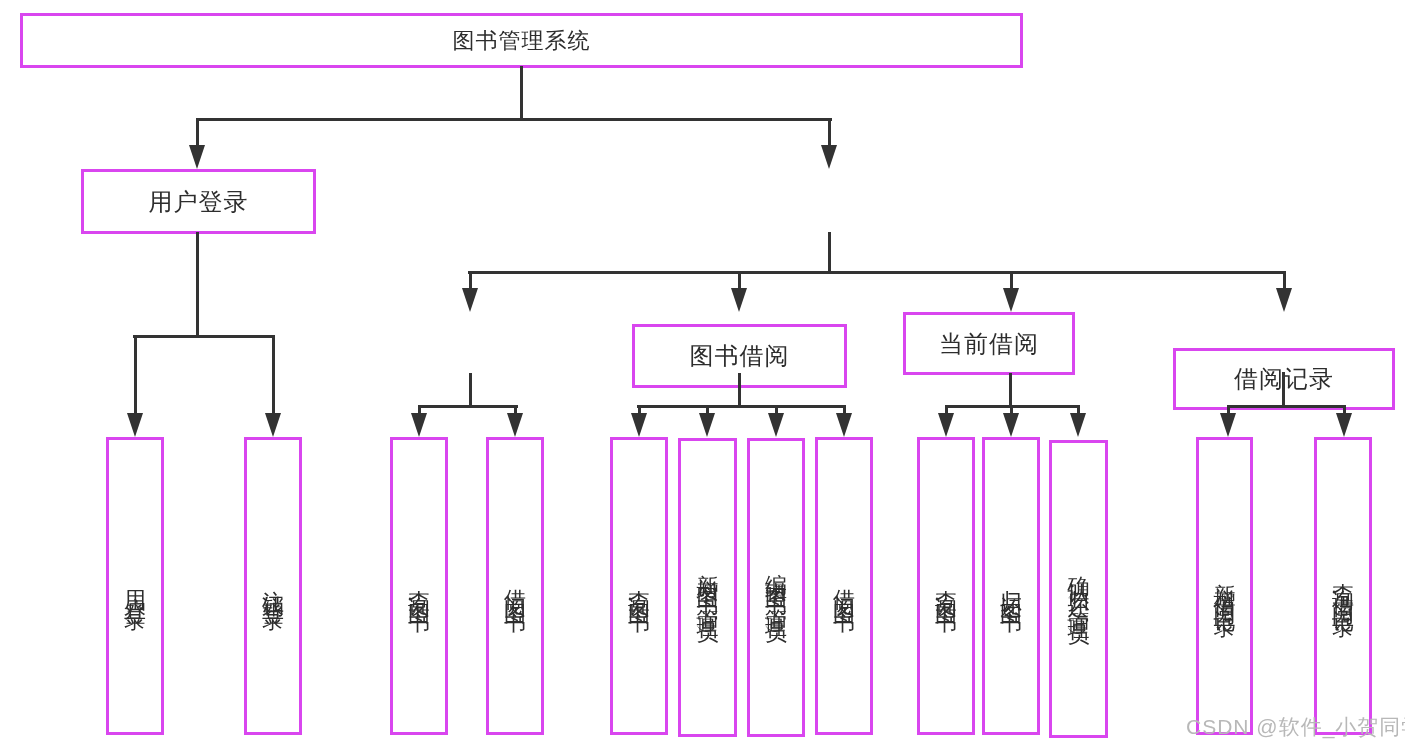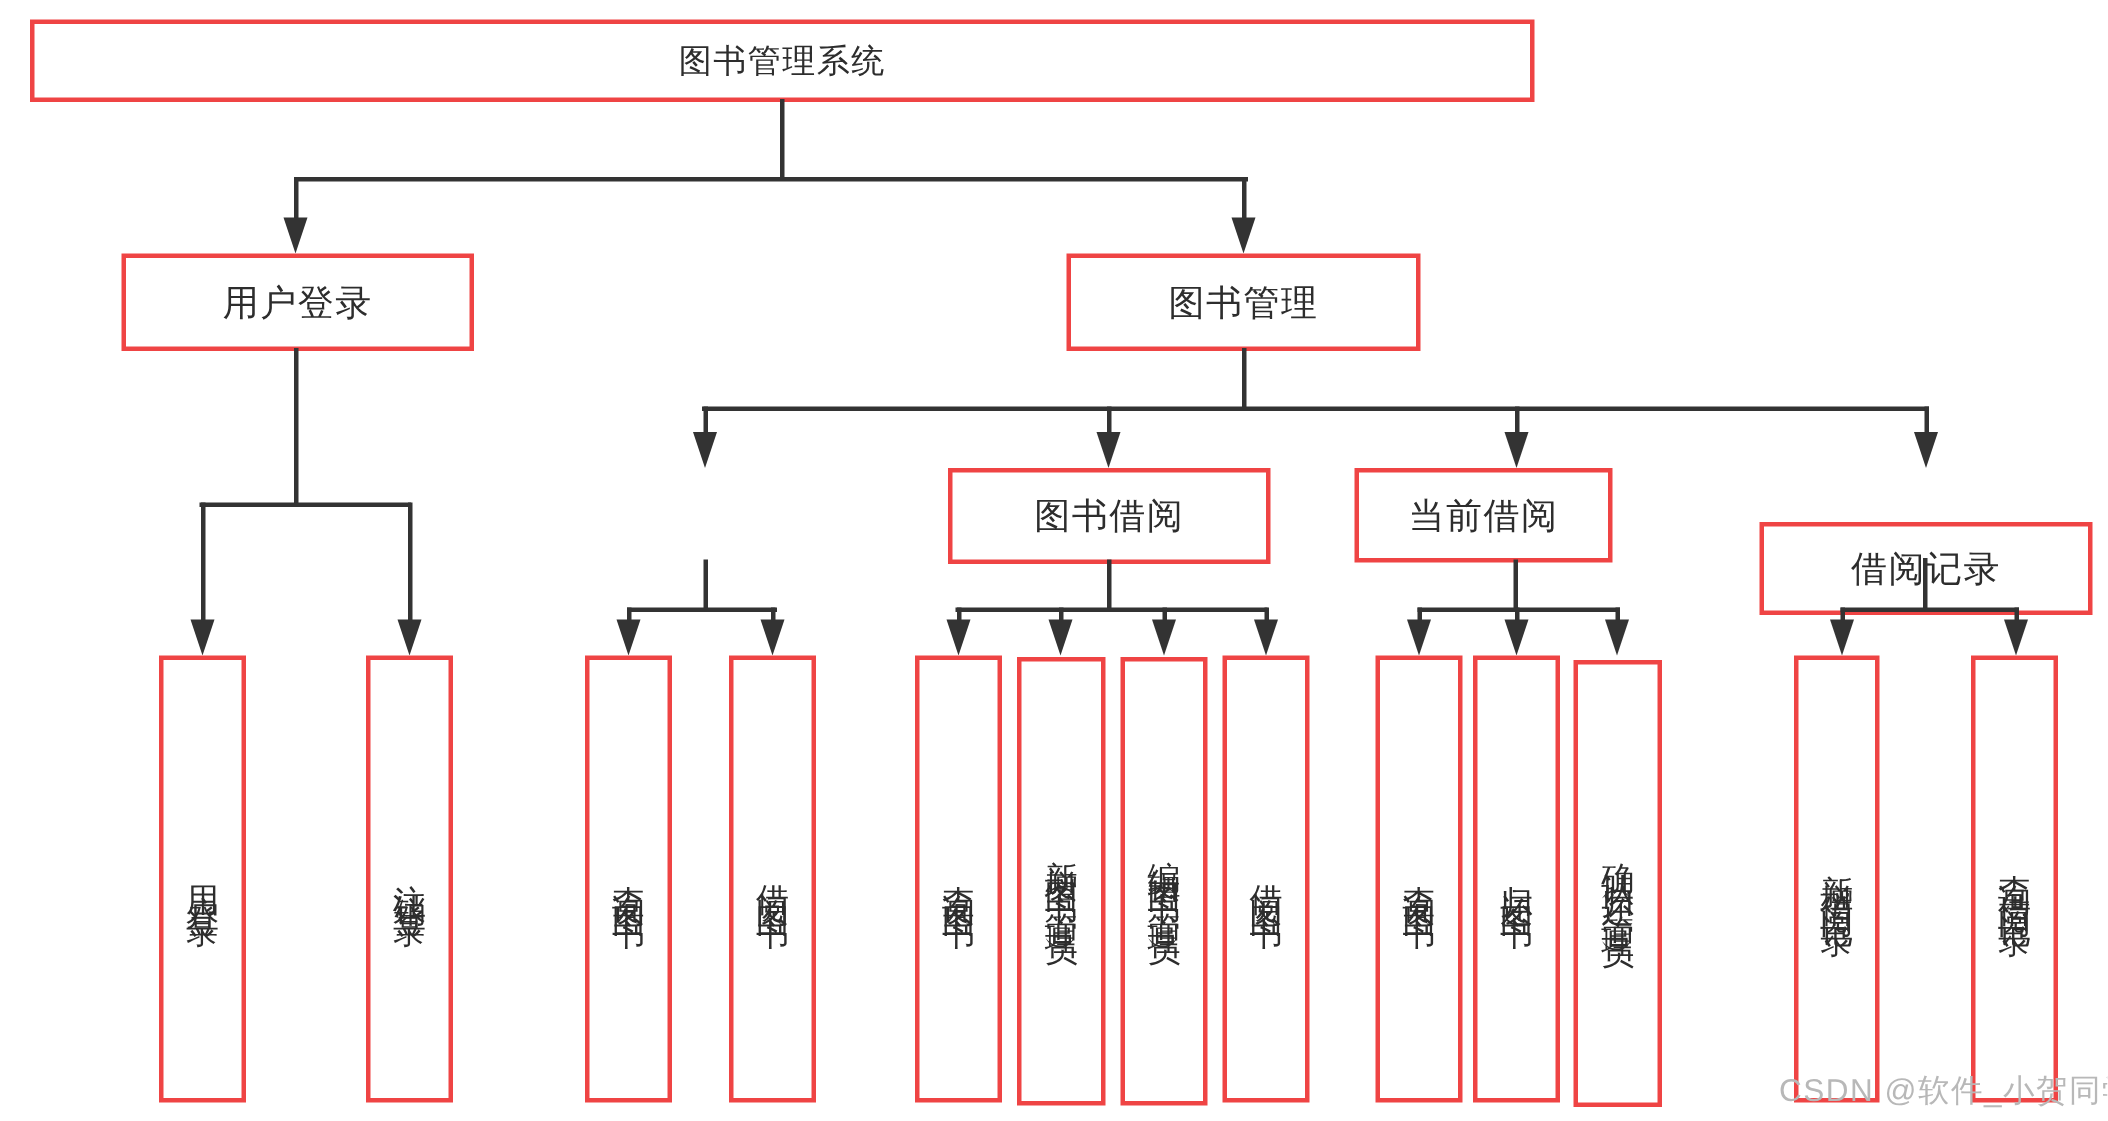--- a/index.html
+++ b/index.html
@@ -1,21 +1,21 @@
 <!DOCTYPE html>
 <html><head>
 <meta charset="utf-8">
 <style>
   html,body{margin:0;padding:0;background:#ffffff;}
   .stage{
     position:relative;width:1405px;height:747px;background:#ffffff;overflow:hidden;
     font-family:"Liberation Sans","DejaVu Sans",sans-serif;color:#2d2d2d;
   }
   .box{
-    position:absolute;box-sizing:border-box;border:3px solid #ef4444;background:#ffffff;
+    position:absolute;box-sizing:border-box;border:3px solid #d946ef;background:#ffffff;
     display:flex;align-items:center;justify-content:center;
   }
   .box-h{font-size:24px;letter-spacing:1px;}
   .box-h.root{font-size:22px;}
   .box-v{
     writing-mode:vertical-rl;text-orientation:mixed;
     font-size:22px;letter-spacing:7px;line-height:1;
   }
   .hline,.vline{position:absolute;background:#333333;}
   .hline{height:3px;}
@@ -45,37 +45,34 @@
   </div>
 
   <div class="vline" style="left:520px;top:66px;height:54px;"></div>
   <div class="hline" style="left:196px;top:118px;width:636px;"></div>
   <div class="drop" style="left:189px;top:118px;height:51px;"></div>
   <div class="drop" style="left:821px;top:118px;height:51px;"></div>
 
   <div class="box box-h" style="left:81px;top:169px;width:235px;height:65px;">
     <span>用户登录</span>
   </div>
-  <div class="box box-h" style="left:711px;top:169px;width:236px;height:65px;">
-    <span>图书管理</span>
-  </div>
 
   <div class="vline" style="left:196px;top:232px;height:106px;"></div>
   <div class="hline" style="left:133px;top:335px;width:141px;"></div>
   <div class="drop" style="left:127px;top:335px;height:102px;"></div>
   <div class="drop" style="left:265px;top:335px;height:102px;"></div>
 
   <div class="vline" style="left:828px;top:232px;height:42px;"></div>
   <div class="hline" style="left:468px;top:271px;width:818px;"></div>
   <div class="drop" style="left:462px;top:271px;height:41px;"></div>
   <div class="drop" style="left:731px;top:271px;height:41px;"></div>
   <div class="drop" style="left:1003px;top:271px;height:41px;"></div>
   <div class="drop" style="left:1276px;top:271px;height:41px;"></div>
 
-  <div class="box box-h" style="left:632px;top:312px;width:215px;height:64px;">
+  <div class="box box-h" style="left:632px;top:324px;width:215px;height:64px;">
     <span>图书借阅</span>
   </div>
   <div class="box box-h" style="left:903px;top:312px;width:172px;height:63px;">
     <span>当前借阅</span>
   </div>
   <div class="box box-h" style="left:1173px;top:312px;width:222px;height:62px;margin-top:36px;">
     <span>借阅记录</span>
   </div>
 
   <div class="vline" style="left:469px;top:373px;height:35px;"></div>

